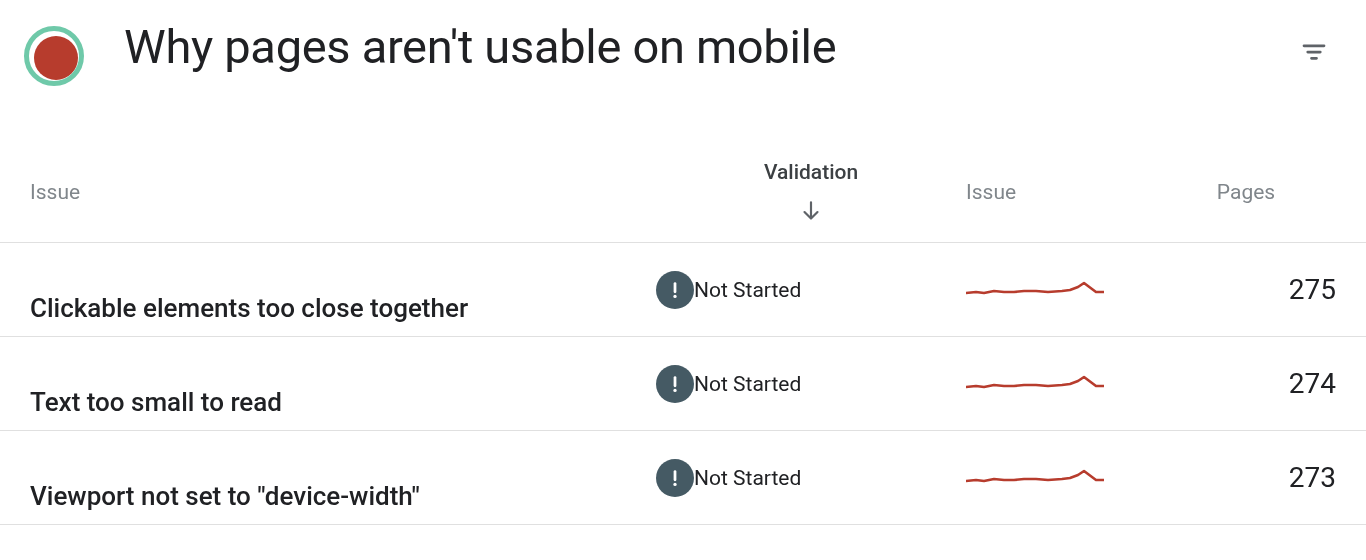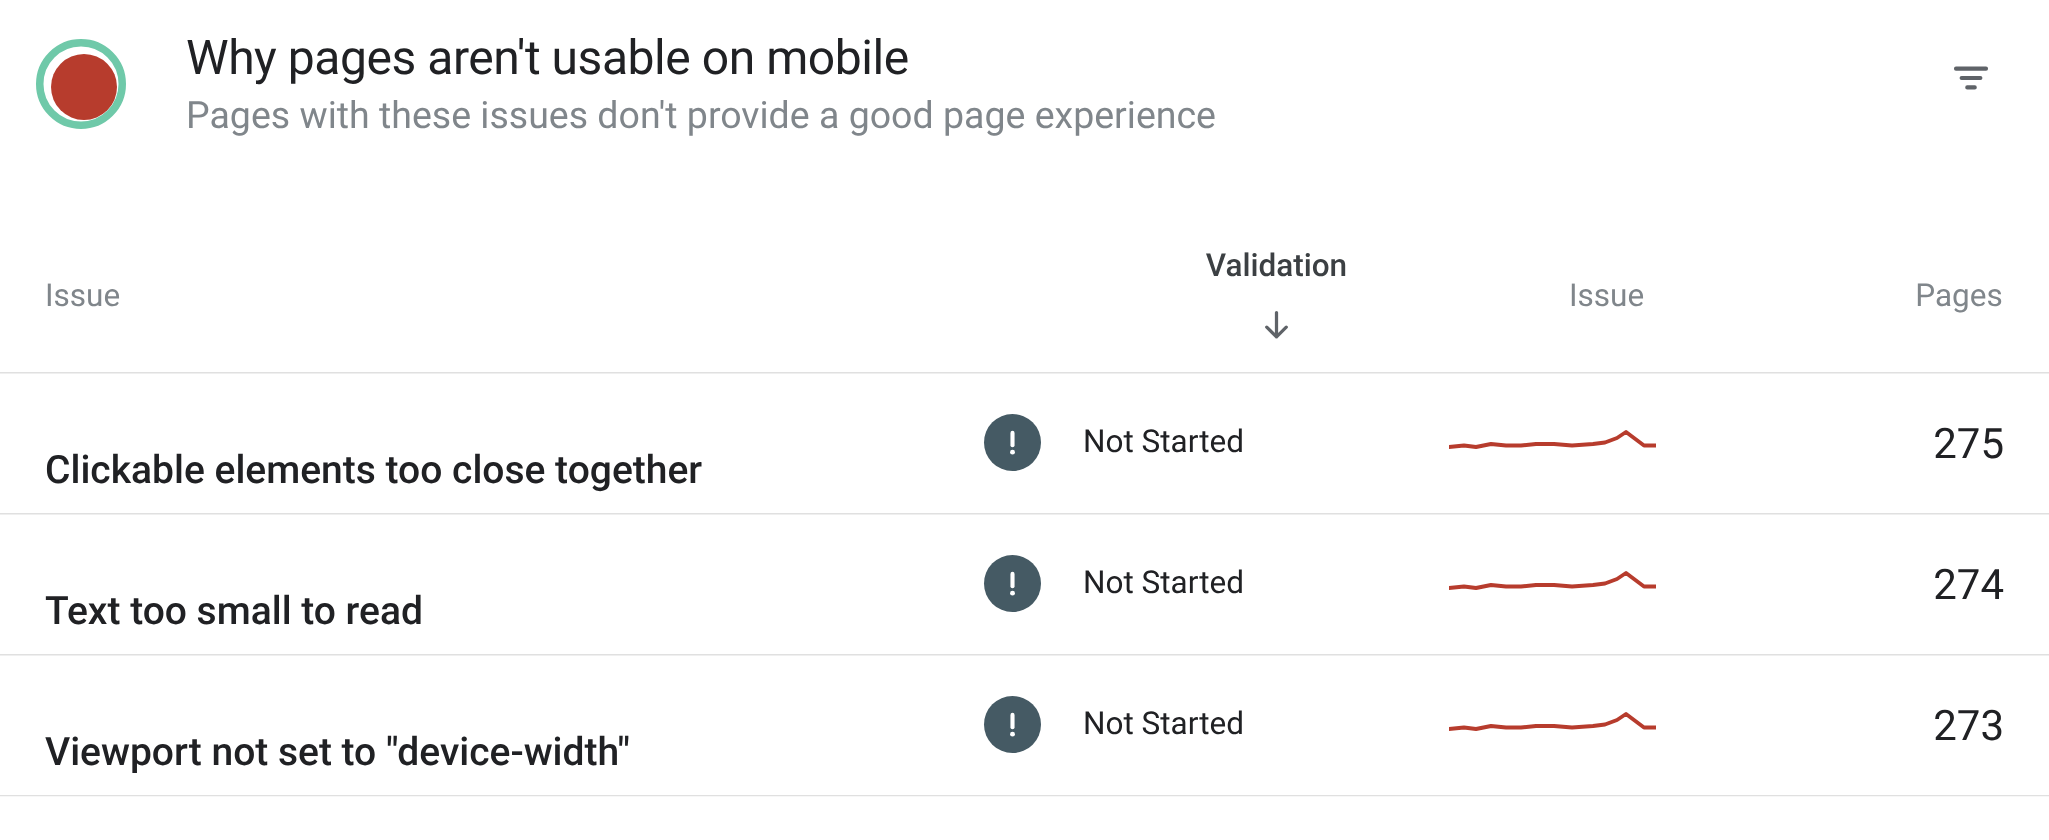--- a/index.html
+++ b/index.html
@@ -30,21 +30,21 @@
     }
     .page-icon .disc {
       position: absolute;
       top: 10px; left: 10px;
       width: 44px; height: 44px;
       background: #b73c2d;
       border-radius: 50%;
     }
     .titles { flex: 1; }
     .title {
-      font-size: 32px;
+      font-size: 47px;
       font-weight: 400;
       color: #202124;
       letter-spacing: -0.3px;
       line-height: 1.15;
     }
     .subtitle {
       font-size: 25px;
       color: #80868b;
       margin-top: 6px;
       font-weight: 400;
@@ -56,21 +56,20 @@
       cursor: pointer;
       margin-top: 10px;
       color: #5f6368;
     }
     .col-headers {
       display: flex;
       align-items: center;
       padding: 0 30px 18px 30px;
       border-bottom: 1px solid #e0e0e0;
       margin-top: 44px;
-      gap: 40px;
     }
     .col-issue {
       width: 626px;
       color: #80868b;
       font-size: 21px;
       font-weight: 400;
     }
     .col-validation {
       width: 310px;
       display: flex;
@@ -107,21 +106,21 @@
       width: 626px;
       font-size: 26px;
       font-weight: 500;
       color: #202124;
       margin-top: 37px;
     }
     .cell-validation {
       width: 310px;
       display: flex;
       align-items: center;
-      gap: 28px;
+      gap: 0;
       font-size: 21px;
       font-weight: 400;
       color: #202124;
     }
     .excl-badge {
       width: 38px; height: 38px;
       border-radius: 50%;
       background: #455a64;
       color: #fff;
       display: flex; align-items: center; justify-content: center;
@@ -143,21 +142,20 @@
 </head>
 <body>
 
 <div class="header-row">
   <div class="page-icon">
     <div class="disc"></div>
     <div class="ring"></div>
   </div>
   <div class="titles">
     <div class="title">Why pages aren't usable on mobile</div>
-    <div class="subtitle">Pages with these issues don't provide a good page experience</div>
   </div>
   <div class="filter-btn">
     <svg width="30" height="30" viewBox="0 0 24 24" fill="none">
       <path d="M4 7h16M7 12h10M10 17h4" stroke="currentColor" stroke-width="2.2" stroke-linecap="round"></path>
     </svg>
   </div>
 </div>
 
 <div class="col-headers">
   <div class="col-issue">

